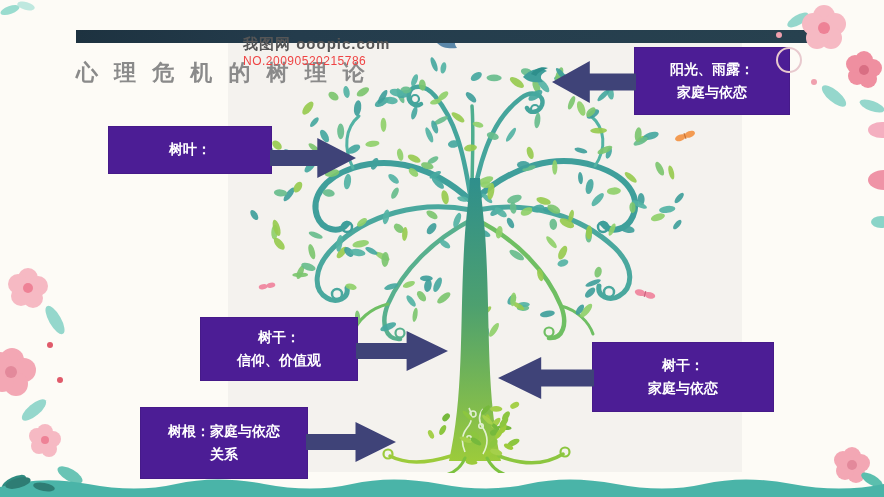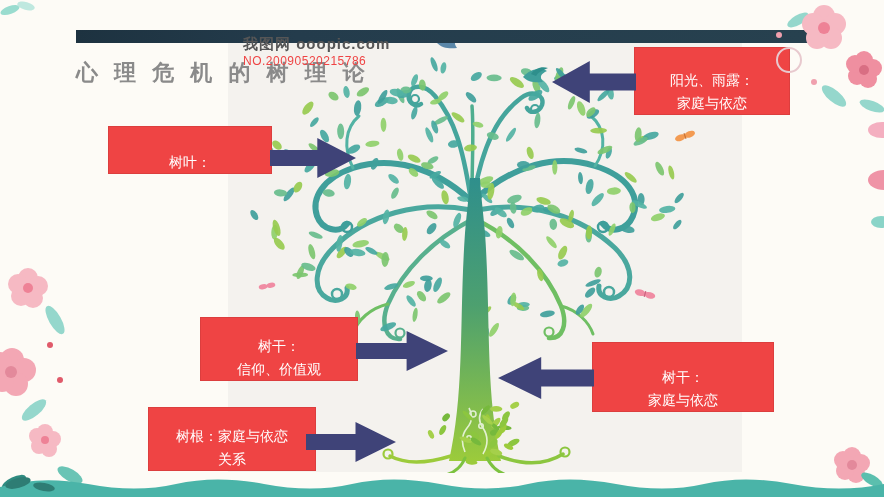--- a/index.html
+++ b/index.html
@@ -7,36 +7,36 @@
           font-family:"Liberation Sans","DejaVu Sans",sans-serif;}
   .decor{position:absolute;pointer-events:none;}
   .tree-bg{position:absolute;left:228px;top:30px;width:514px;height:442px;background:#f4f2ee;}
   .header-bar{position:absolute;left:76px;top:30px;width:732px;height:13px;
               background:linear-gradient(90deg,#1d3240 0,#243c4c 30%,#27414f 100%);}
   .page-title{position:absolute;left:76px;top:58px;font-size:22px;font-weight:bold;
               color:#8a8a8a;letter-spacing:5px;white-space:nowrap;}
   .watermark{position:absolute;left:243px;top:34px;color:#565656;line-height:1.3;}
   .watermark .l1{font-size:15px;font-weight:bold;letter-spacing:1px;}
   .watermark .l2{font-size:12px;font-weight:normal;color:#ef4444;letter-spacing:.5px;}
-  .callout{position:absolute;background:#ef4444;color:#ffffff;display:flex;flex-direction:column;
-           justify-content:flex-end;align-items:center;text-align:center;font-size:14px;
-           font-weight:normal;line-height:1.65;box-shadow:0 0 0 1px rgba(0,0,0,.08) inset;}
+  .callout{position:absolute;background:#4c1d95;color:#ffffff;display:flex;flex-direction:column;
+           justify-content:center;align-items:center;text-align:center;font-size:14px;
+           font-weight:bold;line-height:1.65;box-shadow:0 0 0 1px rgba(0,0,0,.08) inset;}
   .arrow{position:absolute;background:#3f4378;}
   .arrow.left {clip-path:polygon(100% 30%,45% 30%,45% 0,0 50%,45% 100%,45% 70%,100% 70%);}
   .arrow.right{clip-path:polygon(0 30%,55% 30%,55% 0,100% 50%,55% 100%,55% 70%,0 70%);}
 
   #co-sun   {left:634px;top:47px;width:156px;height:68px;}
   #ar-sun   {left:552px;top:61px;width:84px;height:42px;}
   #co-leaf  {left:108px;top:126px;width:164px;height:48px;}
   #ar-leaf  {left:270px;top:138px;width:86px;height:40px;}
   #co-trunk {left:200px;top:317px;width:158px;height:64px;}
   #ar-trunk {left:356px;top:331px;width:92px;height:40px;}
   #co-supp  {left:592px;top:342px;width:182px;height:70px;}
   #ar-supp  {left:498px;top:357px;width:96px;height:42px;}
-  #co-root  {left:148px;top:407px;width:168px;height:64px;}
+  #co-root  {left:140px;top:407px;width:168px;height:72px;}
   #ar-root  {left:306px;top:422px;width:90px;height:40px;}
 </style>
 </head>
 <body>
 
 <div class="canvas">
 
   <div class="tree-bg"></div>
 
   <svg id="tree" style="position:absolute;left:225px;top:28px;" width="515" height="445" viewBox="0 0 515 445">

